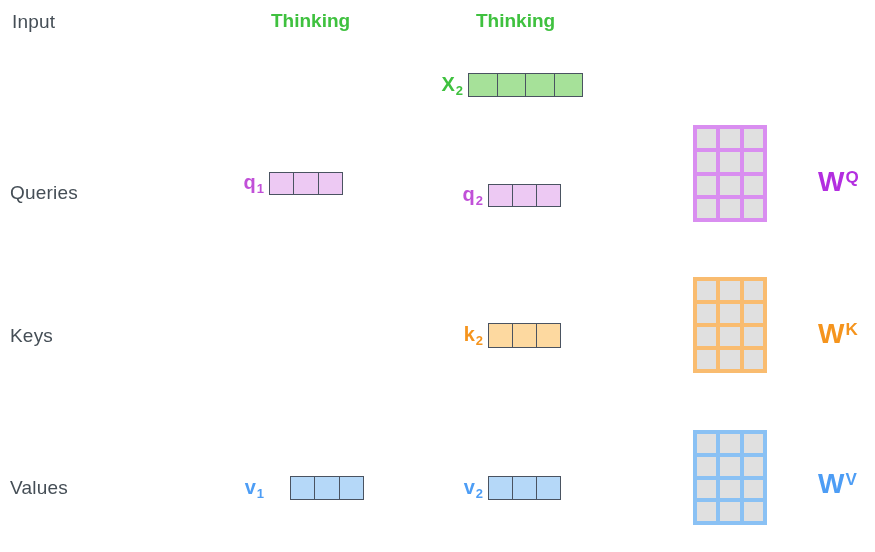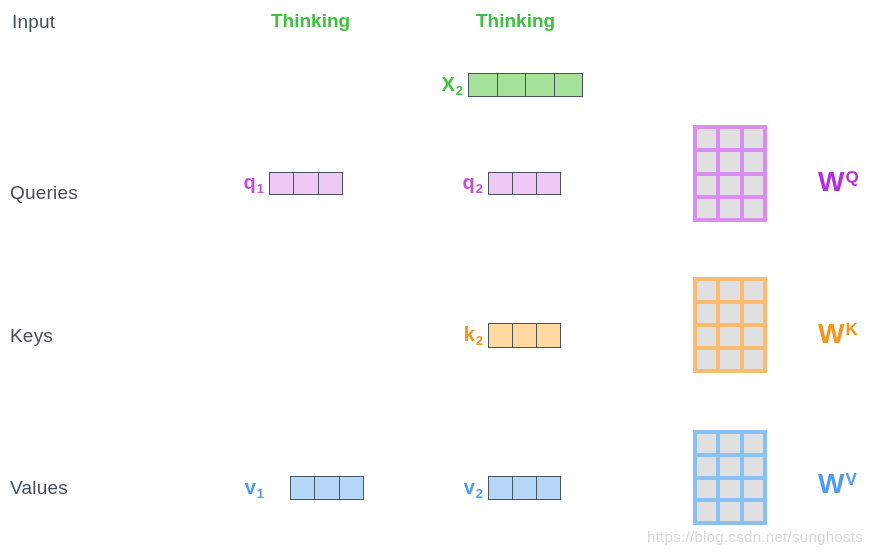--- a/index.html
+++ b/index.html
@@ -110,21 +110,21 @@
   </div>
 
   <div class="vector" style="left:204px; top:172px; height:23px;">
     <span class="vlabel" style="color: rgb(193, 80, 216);"><span>q</span><sub>1</sub></span>
     <div class="cells" style="width: 74px; height: 23px; border-color: rgb(74, 83, 97);">
         <div class="cell" style="background: rgb(237, 201, 243); border-color: rgb(74, 83, 97);"></div>
         <div class="cell" style="background: rgb(237, 201, 243); border-color: rgb(74, 83, 97);"></div>
         <div class="cell" style="background: rgb(237, 201, 243); border-color: rgb(74, 83, 97);"></div>
       </div>
   </div>
-  <div class="vector" style="left:423px; top:172px; height:23px;">
+  <div class="vector" style="left:423px; top:184px; height:23px;">
     <span class="vlabel" style="color: rgb(193, 80, 216);"><span>q</span><sub>2</sub></span>
     <div class="cells" style="width: 73px; height: 23px; border-color: rgb(74, 83, 97);">
         <div class="cell" style="background: rgb(237, 201, 243); border-color: rgb(74, 83, 97);"></div>
         <div class="cell" style="background: rgb(237, 201, 243); border-color: rgb(74, 83, 97);"></div>
         <div class="cell" style="background: rgb(237, 201, 243); border-color: rgb(74, 83, 97);"></div>
       </div>
   </div>
 
   <div class="vector" style="left:423px; top:323px; height:25px;">
     <span class="vlabel" style="color: rgb(245, 148, 29);"><span>k</span><sub>2</sub></span>
@@ -193,15 +193,14 @@
       <div style="background: rgb(224, 224, 224);"></div>
       <div style="background: rgb(224, 224, 224);"></div>
       <div style="background: rgb(224, 224, 224);"></div>
       <div style="background: rgb(224, 224, 224);"></div>
       <div style="background: rgb(224, 224, 224);"></div>
       <div style="background: rgb(224, 224, 224);"></div>
       <div style="background: rgb(224, 224, 224);"></div>
     </div>
   <span class="wlabel" style="left: 818px; top: 470px; color: rgb(77, 157, 245);"><span>W</span><sup>V</sup></span>
 
-  <span class="watermark" style="left: 647px; top: 528px; color: rgb(216, 216, 216);">https://blog.csdn.net/sunghosts</span>
 
 </div>
 
 </body></html>

